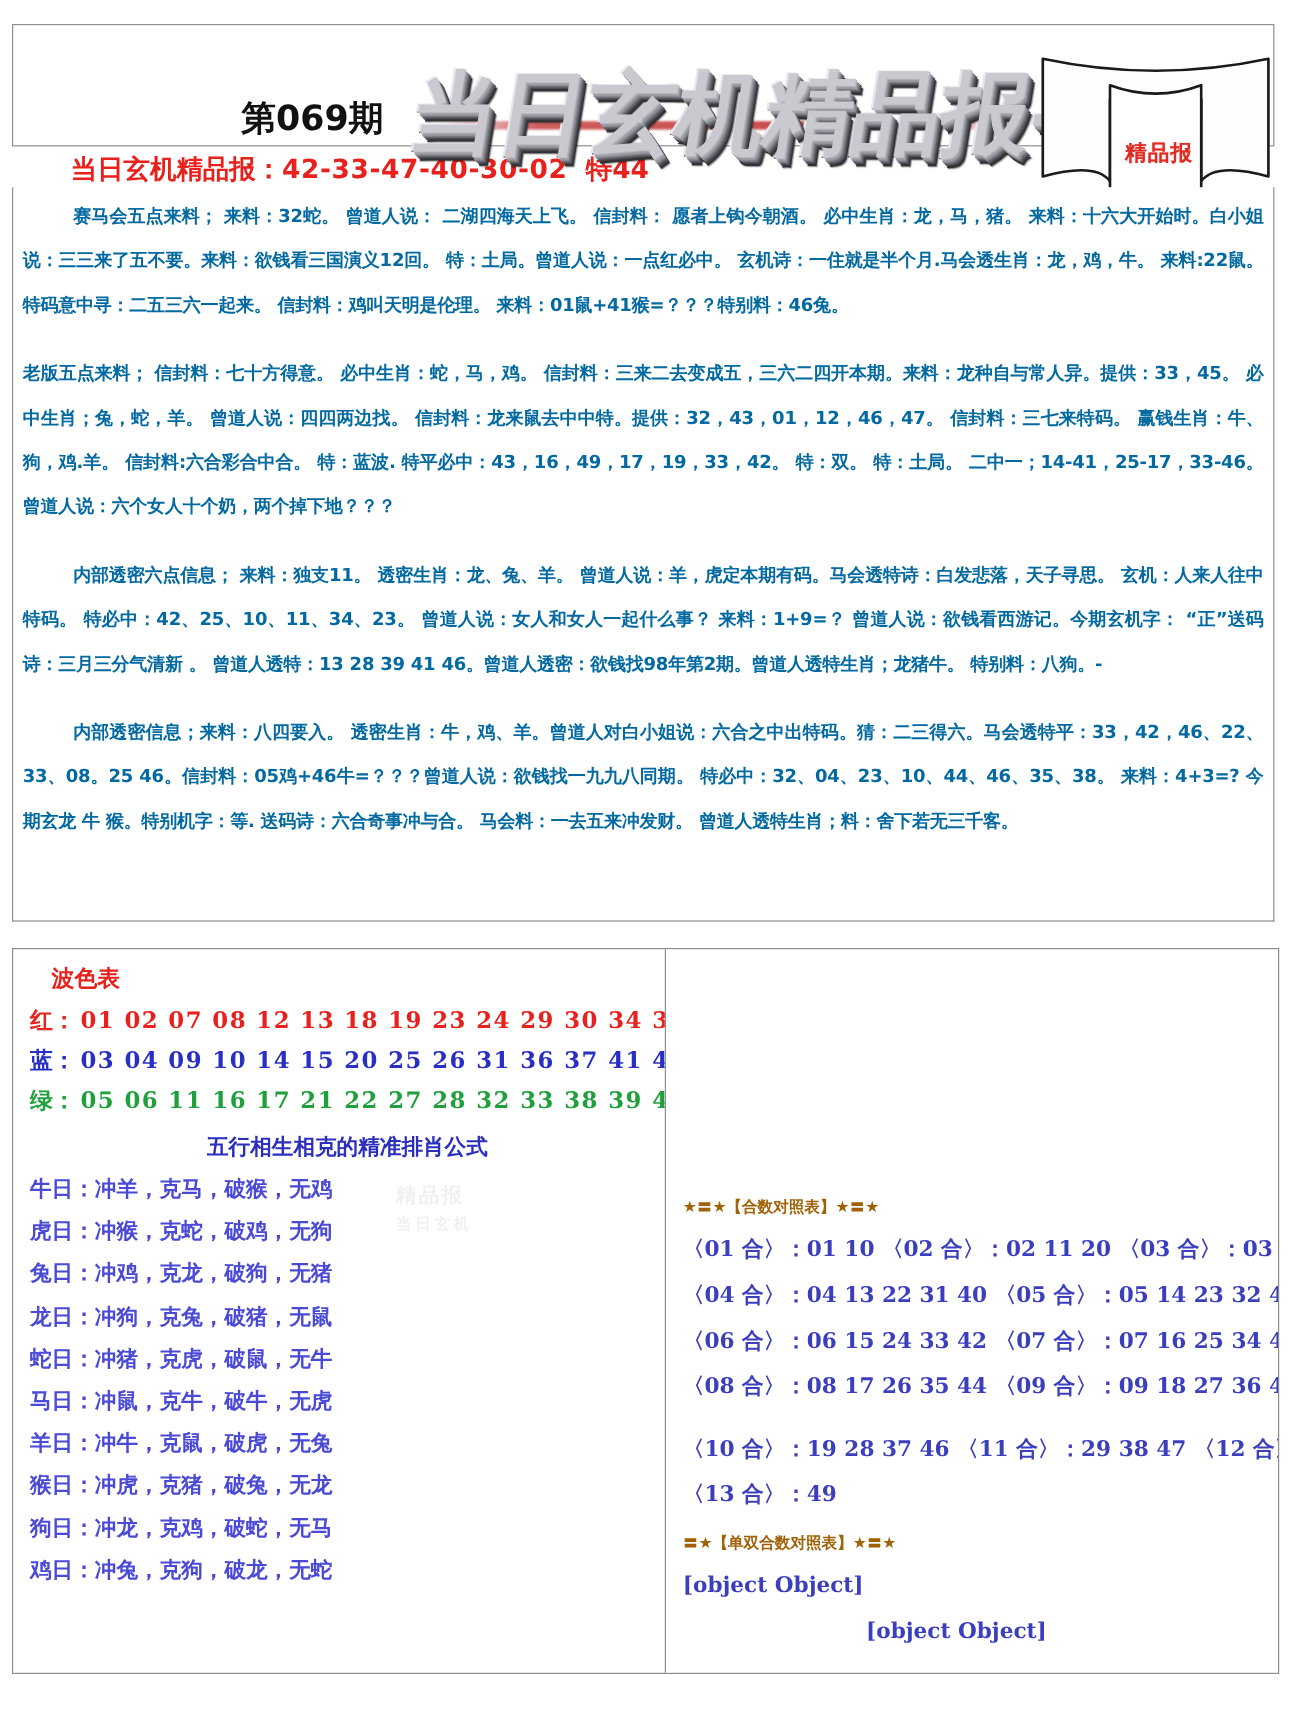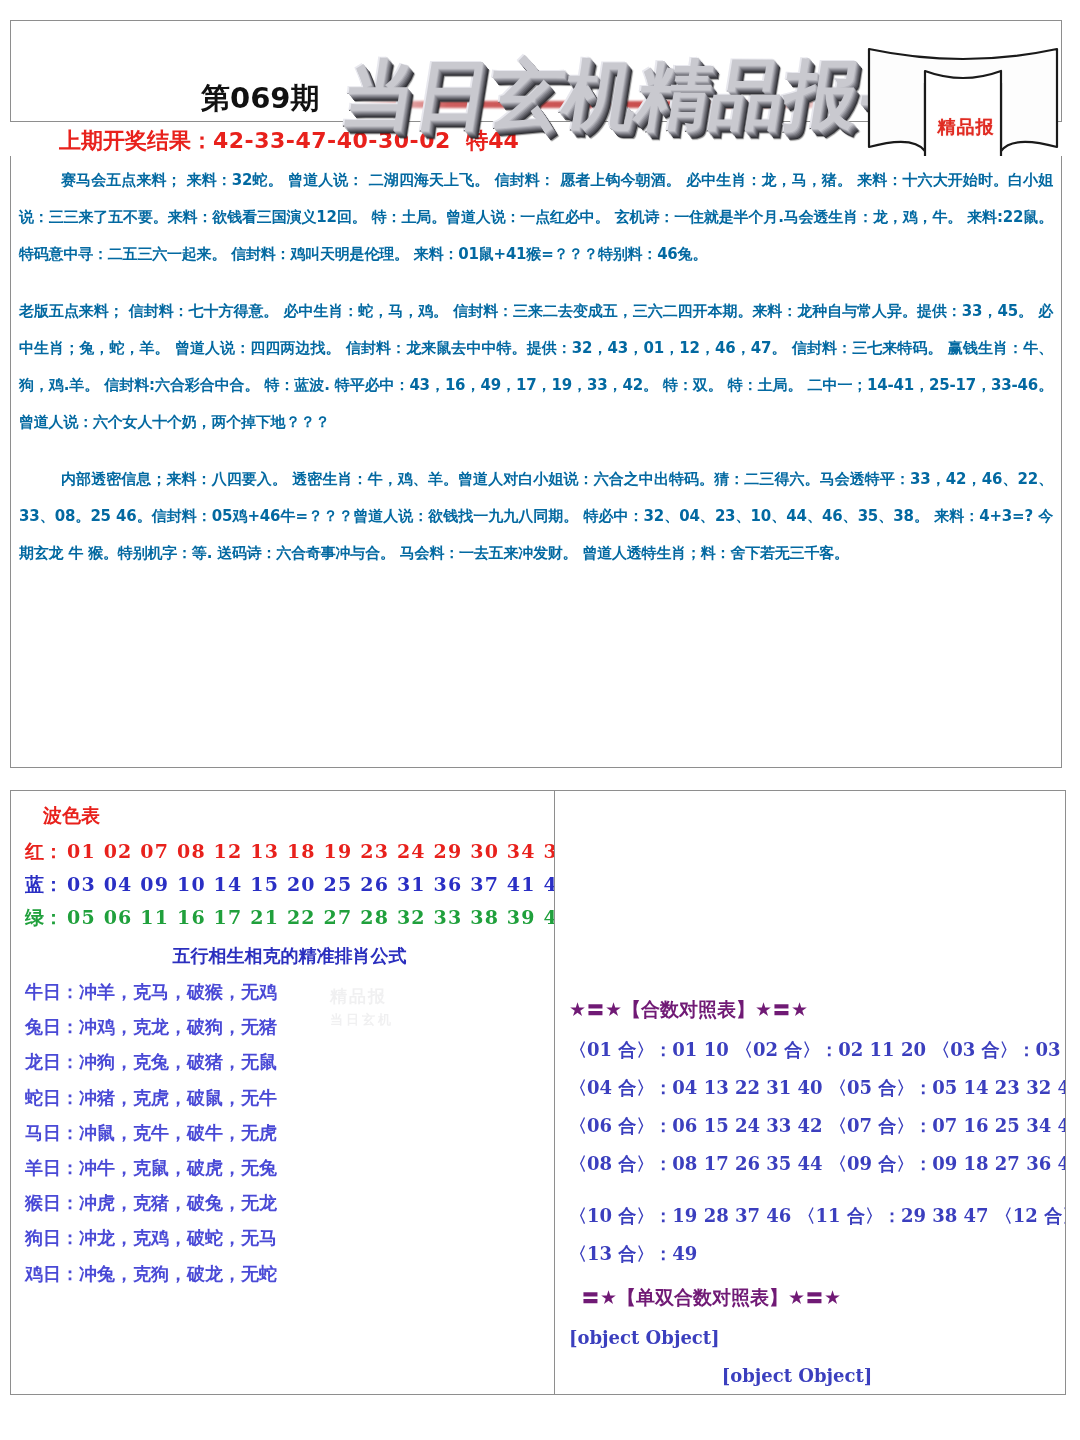--- a/index.html
+++ b/index.html
@@ -233,48 +233,48 @@
   .zodiac-row {
     font-size: 18px;
     font-weight: 700;
     color: #4a4ad6;
     line-height: 35.2px;
     white-space: nowrap;
     font-family: "DejaVu Sans", "Liberation Sans", sans-serif;
   }
 
   .rp-title {
-    font-size: 19px;
-    font-weight: 700;
-    color: #701a75;
+    font-size: 13px;
+    font-weight: 700;
+    color: #a16207;
     margin: 0 0 8px 0;
     white-space: nowrap;
     font-family: "DejaVu Sans", "Liberation Sans", sans-serif;
   }
   .rp-row {
     font-size: 18px;
     font-weight: 700;
     color: #3b3fbe;
     line-height: 38px;
     white-space: nowrap;
     font-family: "DejaVu Serif", "Liberation Serif", serif;
   }
   .rp-indent { text-align: center; padding-right: 40px; }
   .rp-spacer-a { margin-top: 14px; }
-  .rp-spacer-b { margin-top: 12px; margin-left: 12px; }
+  .rp-spacer-b { margin-top: 12px; }
 </style>
 </head>
 <body>
 
 <div class="page">
 
   <div class="header-box">
     <div class="issue-label">第069期</div>
     <div class="prev-result">
-      <span>上期开奖结果：</span><span class="nums">42-33-47-40-30-02</span>&nbsp;&nbsp;<span>特44</span>
+      <span>当日玄机精品报：</span><span class="nums">42-33-47-40-30-02</span>&nbsp;&nbsp;<span>特44</span>
     </div>
 
     <div class="masthead">
       <div class="masthead-red"></div>
       <div class="masthead-text">当日玄机精品报—B</div>
     </div>
 
     <div class="ribbon">
       <svg width="200" height="130" viewBox="0 0 200 130">
         <path d="M6 6 Q100 26 194 6 L194 104 Q150 92 138 108 L138 40 Q100 52 62 40 L62 108 Q50 92 6 104 Z" fill="#fdfdfd" stroke="#1a1a1a" stroke-width="2.2" stroke-linejoin="round"></path>
@@ -283,20 +283,21 @@
         <path d="M62 28 Q100 42 138 28 L138 124 Q100 118 62 124 Z" fill="#ffffff" stroke="#1a1a1a" stroke-width="2.2" stroke-linejoin="round"></path>
       </svg>
       <div class="ribbon-label">精品报</div>
     </div>
   </div>
 
   <div class="article-box">
     <div class="article-inner">
       <p class="para indent">赛马会五点来料；  来料：32蛇。  曾道人说：  二湖四海天上飞。  信封料：  愿者上钩今朝酒。  必中生肖：龙，马，猪。  来料：十六大开始时。白小姐说：三三来了五不要。来料：欲钱看三国演义12回。  特：土局。曾道人说：一点红必中。          玄机诗：一住就是半个月.马会透生肖：龙，鸡，牛。  来料:22鼠。  特码意中寻：二五三六一起来。  信封料：鸡叫天明是伦理。  来料：01鼠+41猴=？？？特别料：46兔。</p>
       <p class="para">老版五点来料；  信封料：七十方得意。  必中生肖：蛇，马，鸡。  信封料：三来二去变成五，三六二四开本期。来料：龙种自与常人异。提供：33，45。      必中生肖；兔，蛇，羊。  曾道人说：四四两边找。  信封料：龙来鼠去中中特。提供：32，43，01，12，46，47。  信封料：三七来特码。  赢钱生肖：牛、狗，鸡.羊。  信封料:六合彩合中合。  特：蓝波.      特平必中：43，16，49，17，19，33，42。  特：双。  特：土局。  二中一；14-41，25-17，33-46。曾道人说：六个女人十个奶，两个掉下地？？？</p>
+      <p class="para indent">内部透密六点信息；  来料：独支11。    透密生肖：龙、兔、羊。  曾道人说：羊，虎定本期有码。马会透特诗：白发悲落，天子寻思。        玄机：人来人往中特码。        特必中：42、25、10、11、34、23。  曾道人说：女人和女人一起什么事？  来料：1+9=？  曾道人说：欲钱看西游记。今期玄机字：  “正”送码诗：三月三分气清新 。  曾道人透特：13 28 39 41 46。曾道人透密：欲钱找98年第2期。曾道人透特生肖；龙猪牛。  特别料：八狗。-</p>
       <p class="para indent para-last">内部透密信息；来料：八四要入。    透密生肖：牛，鸡、羊。曾道人对白小姐说：六合之中出特码。猜：二三得六。马会透特平：33，42，46、22、33、08。25 46。信封料：05鸡+46牛=？？？曾道人说：欲钱找一九九八同期。      特必中：32、04、23、10、44、46、35、38。  来料：4+3=? 今期玄龙 牛 猴。特别机字：等.    送码诗：六合奇事冲与合。  马会料：一去五来冲发财。  曾道人透特生肖；料：舍下若无三千客。</p>
     </div>
   </div>
 
   <div class="bottom-box">
 
     <div class="panel-left">
       <div class="bose-title">波色表</div>
 
       <div class="bose-row bose-red">
@@ -305,20 +306,21 @@
       <div class="bose-row bose-blue">
         <span class="bk">蓝：</span><span class="nums">03 04 09 10 14 15 20 25 26 31 36 37 41 42 47 48</span>
       </div>
       <div class="bose-row bose-green">
         <span class="bk">绿：</span><span class="nums">05 06 11 16 17 21 22 27 28 32 33 38 39 43 44 49</span>
       </div>
 
       <div class="formula-title">五行相生相克的精准排肖公式</div>
 
       <div class="zodiac-row">牛日：冲羊，克马，破猴，无鸡</div>
+      <div class="zodiac-row">虎日：冲猴，克蛇，破鸡，无狗</div>
       <div class="zodiac-row">兔日：冲鸡，克龙，破狗，无猪</div>
       <div class="zodiac-row">龙日：冲狗，克兔，破猪，无鼠</div>
       <div class="zodiac-row">蛇日：冲猪，克虎，破鼠，无牛</div>
       <div class="zodiac-row">马日：冲鼠，克牛，破牛，无虎</div>
       <div class="zodiac-row">羊日：冲牛，克鼠，破虎，无兔</div>
       <div class="zodiac-row">猴日：冲虎，克猪，破兔，无龙</div>
       <div class="zodiac-row">狗日：冲龙，克鸡，破蛇，无马</div>
       <div class="zodiac-row">鸡日：冲兔，克狗，破龙，无蛇</div>
     </div>
 

